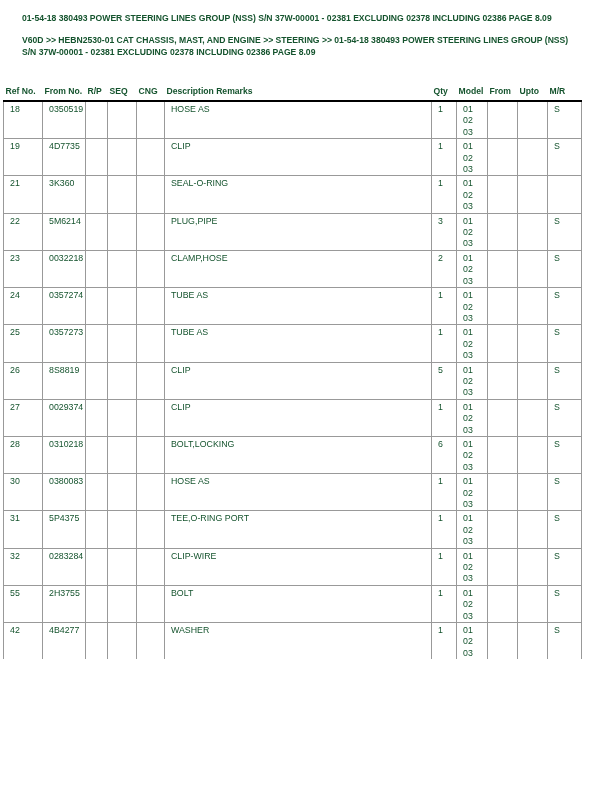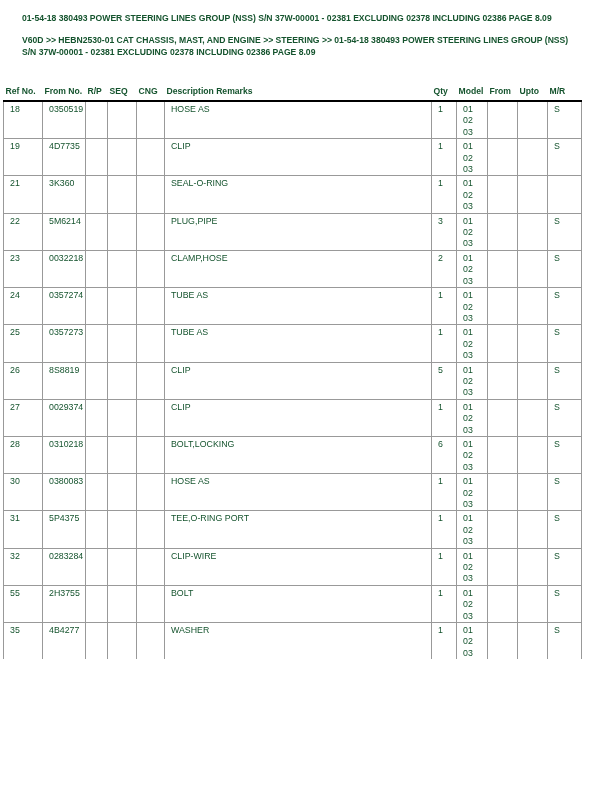--- a/index.html
+++ b/index.html
@@ -309,21 +309,21 @@
       <td>BOLT</td>
       <td>1</td>
       <td>01
 02
 03</td>
       <td></td>
       <td></td>
       <td>S</td>
     </tr>
         <tr>
-      <td>35</td>
+      <td>42</td>
       <td>4B4277</td>
       <td></td>
       <td></td>
       <td></td>
       <td>WASHER</td>
       <td>1</td>
       <td>01
 02
 03</td>
       <td></td>

